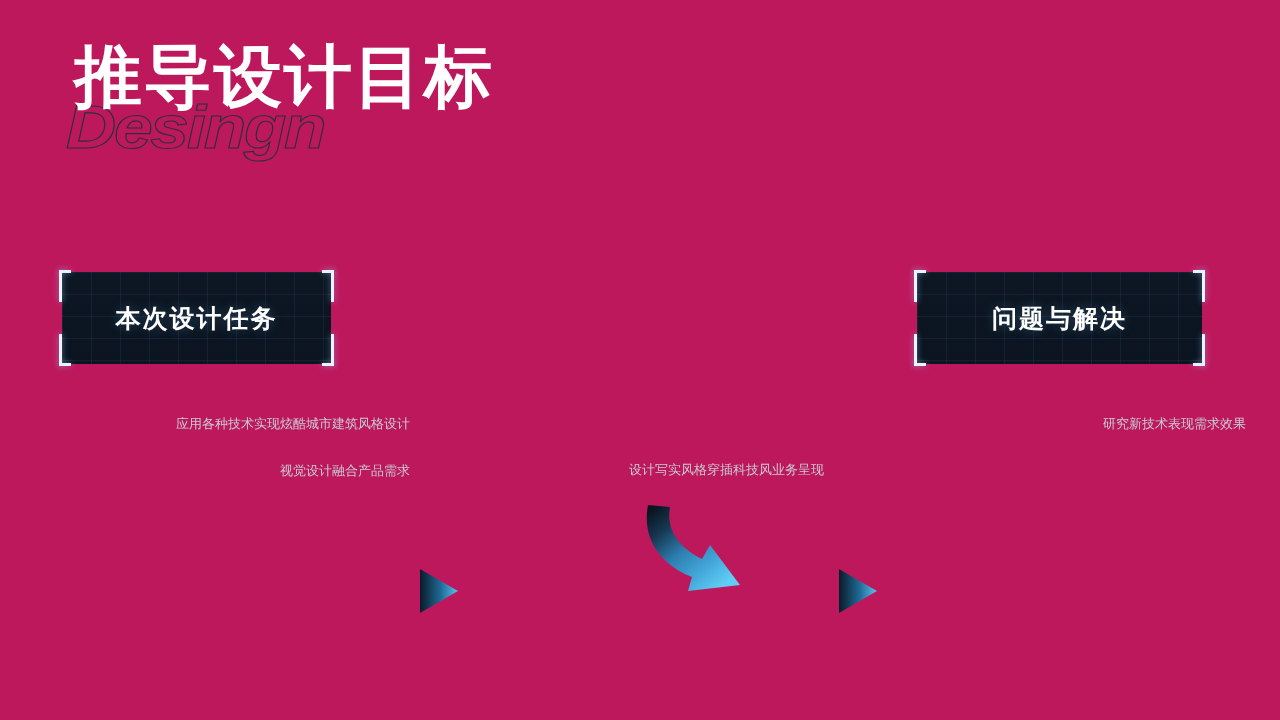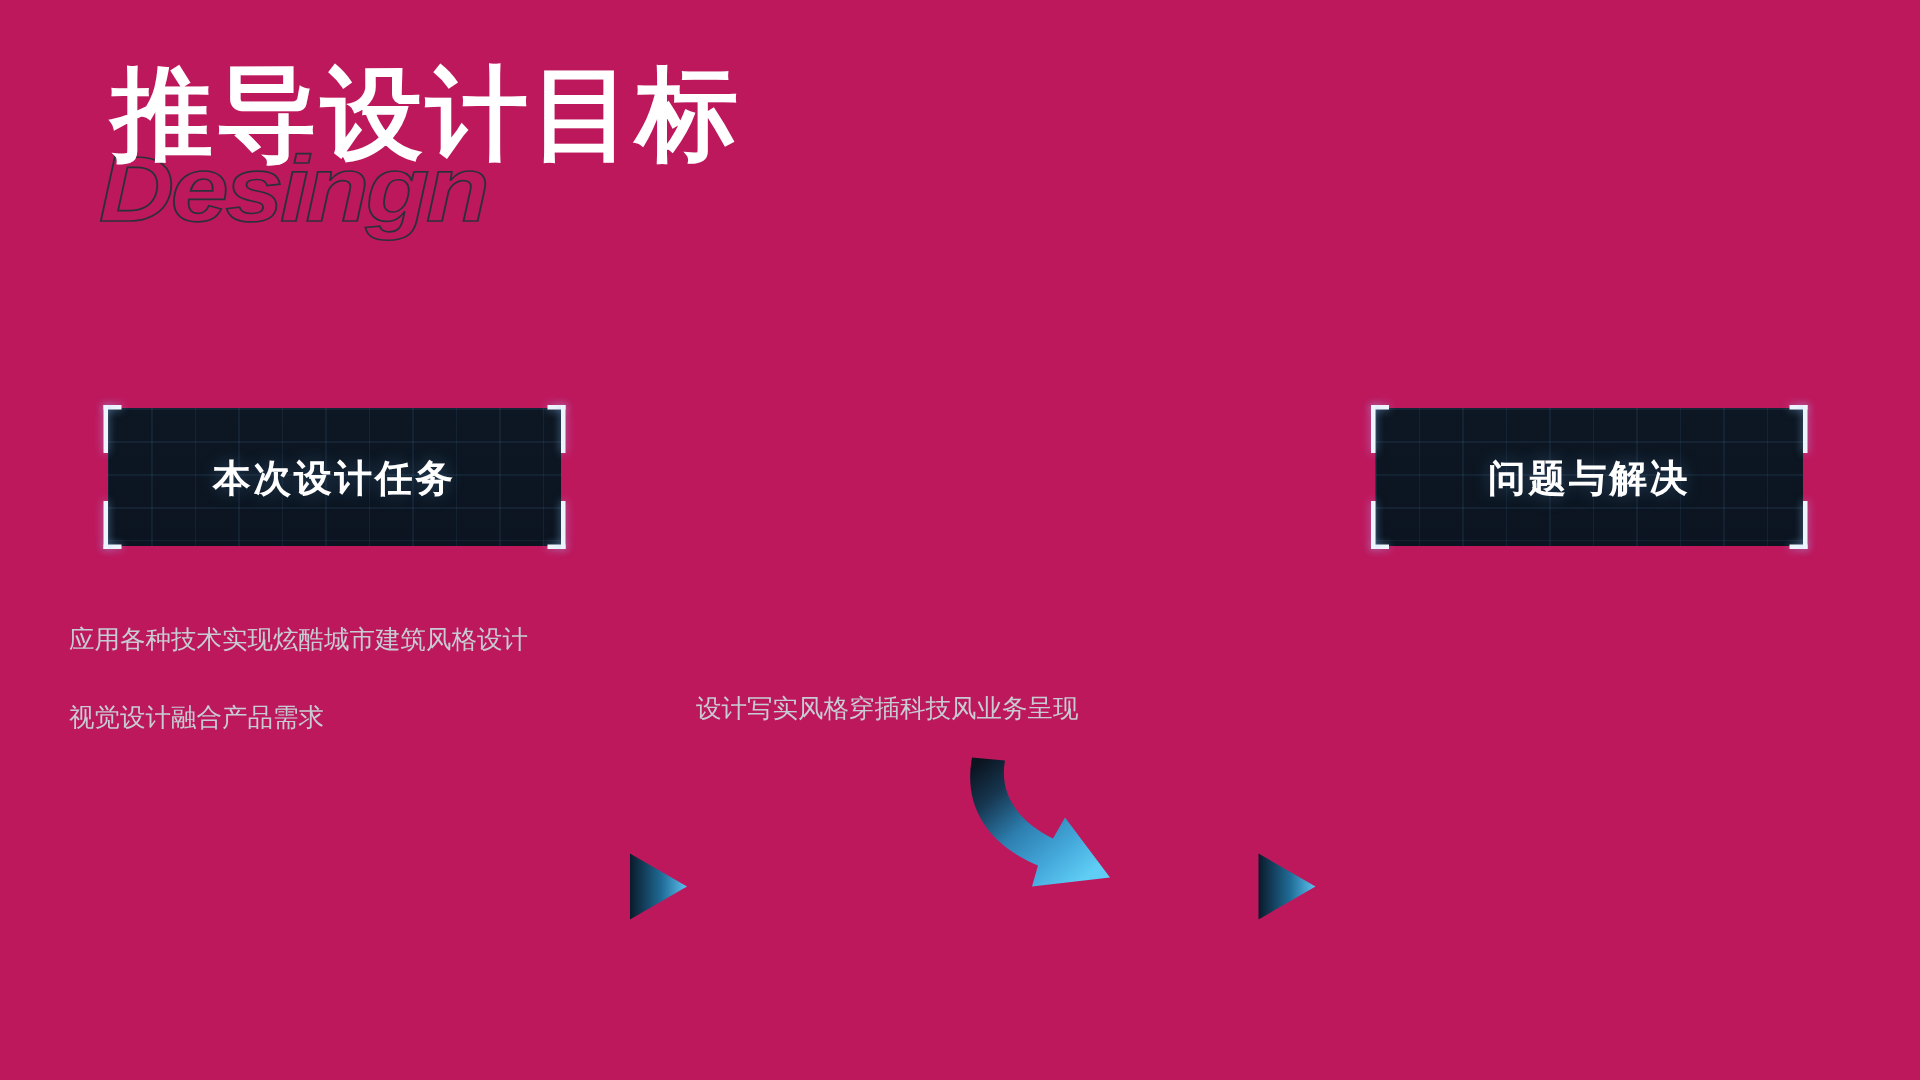--- a/index.html
+++ b/index.html
@@ -68,21 +68,21 @@
   .step-box {
     position: absolute;
     top: 0;
     height: 92px;
     background:
       repeating-linear-gradient(to right, rgba(86,140,190,0.105) 0 1px, transparent 1px 29px),
       repeating-linear-gradient(to bottom, rgba(86,140,190,0.105) 0 1px, transparent 1px 22px),
       linear-gradient(to bottom, #0d1723 0%, #0b1420 100%);
     background-position: 0 0, 0 0, 0 0;
   }
-  .step-box.b1 { left: 72px;  width: 269px; padding-left: 33px; }
+  .step-box.b1 { left: 62px;  width: 269px; }
   .step-box.b2 { left: 482px; width: 324px; }
   .step-box.b3 { left: 905px; width: 285px; margin-left: 12px; }
 
   .step-label {
     position: absolute;
     left: 0; right: 0; top: 0; bottom: 0;
     display: flex;
     align-items: center;
     justify-content: center;
     color: #ffffff;
@@ -140,23 +140,23 @@
     width: 40px;
     height: 46px;
   }
   .tri-arrow.a1 { left: 419px; }
   .tri-arrow.a2 { left: 838px; }
 
   
   .desc-col {
     position: absolute;
     top: 416px;
-    text-align: left;
+    text-align: right;
     color: #c8ccd2;
-    font-size: 17px;
+    font-size: 13px;
     line-height: 1.25;
   }
   .desc-col.c1 { left: 46px;  width: 364px; }
   .desc-col.c2 { left: 464px; width: 360px; margin-top: 46px; }
   .desc-col.c3 { left: 886px; width: 360px; }
   .desc-line { margin: 0 0 31px 0; white-space: nowrap; }
   .desc-line:last-child { margin-bottom: 0; }
 
   
   .curved-arrow {
@@ -227,20 +227,21 @@
   <div class="desc-col c1">
     <p class="desc-line">应用各种技术实现炫酷城市建筑风格设计</p>
     <p class="desc-line">视觉设计融合产品需求</p>
   </div>
 
   <div class="desc-col c2">
     <p class="desc-line">设计写实风格穿插科技风业务呈现</p>
   </div>
 
   <div class="desc-col c3">
+    <p class="desc-line">研究新技术表现需求效果</p>
   </div>
 
   <div class="curved-arrow">
     <svg width="118" height="100" viewBox="0 0 118 100" xmlns="http://www.w3.org/2000/svg">
       <defs>
         <linearGradient id="curveGrad" x1="0.05" y1="0.05" x2="0.85" y2="0.9">
           <stop offset="0%" stop-color="#0b1420"></stop>
           <stop offset="22%" stop-color="#16364f"></stop>
           <stop offset="50%" stop-color="#2d7fb0"></stop>
           <stop offset="78%" stop-color="#45a9dc"></stop>

